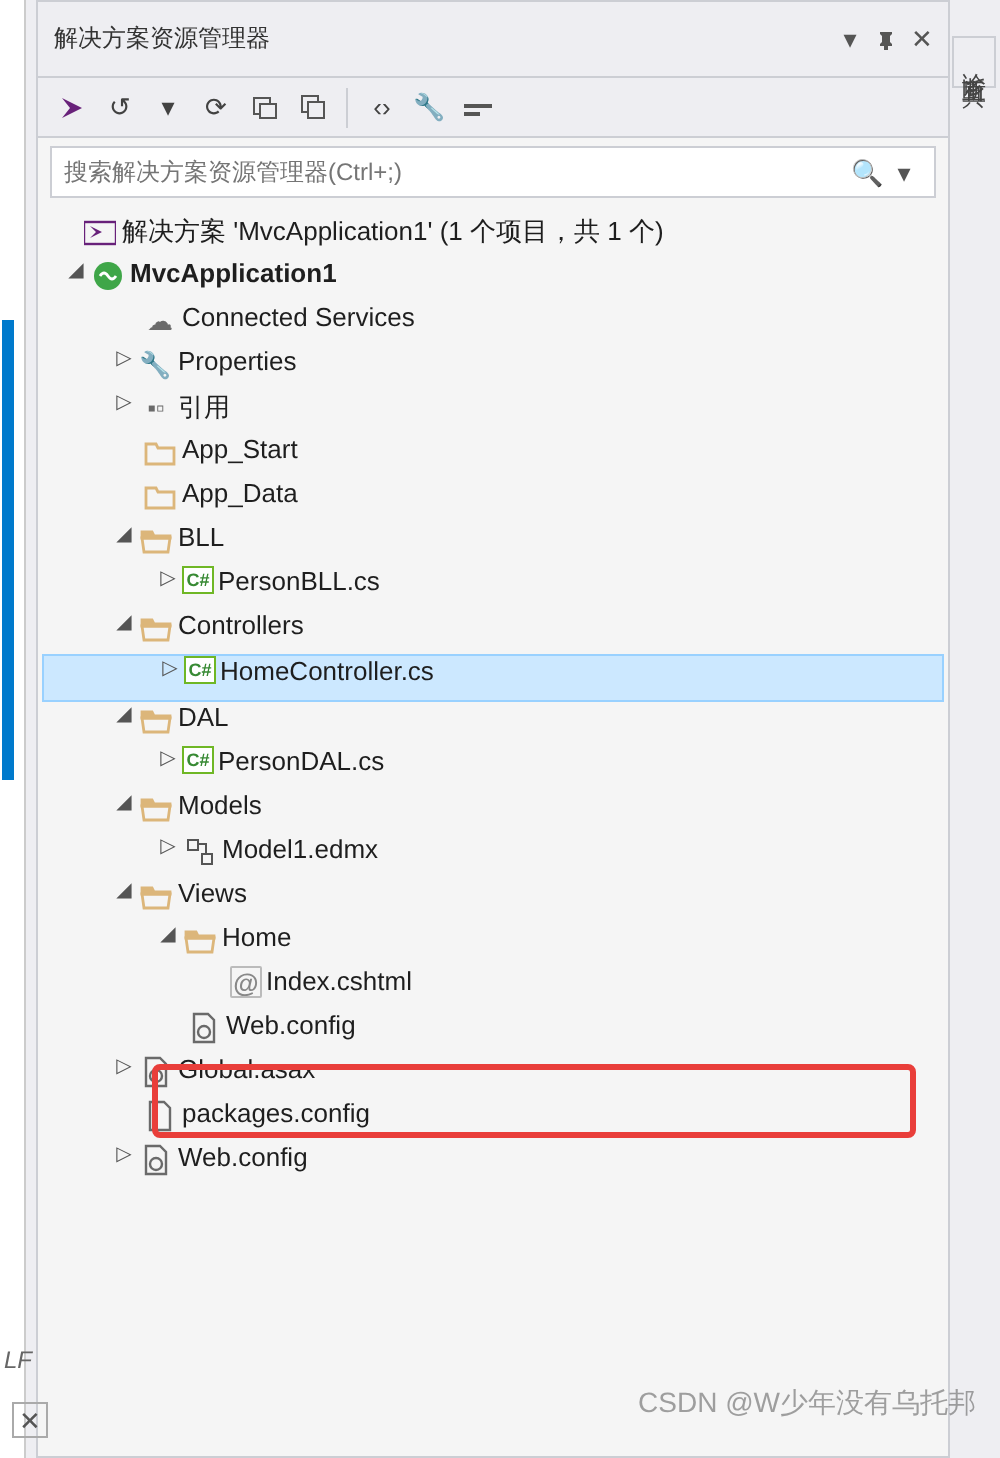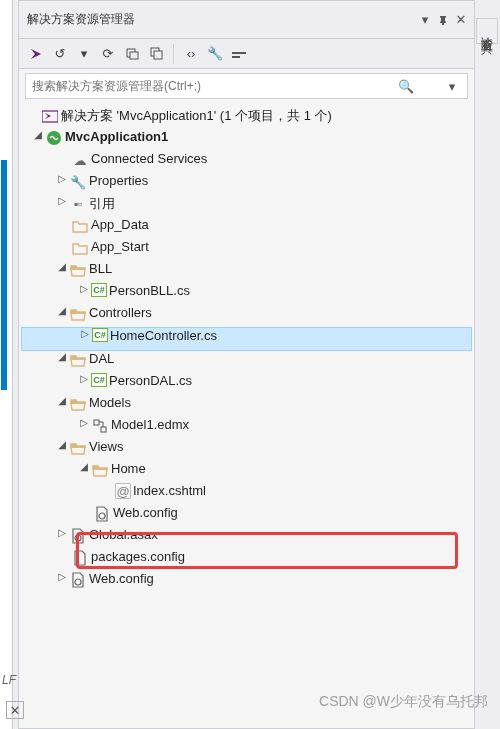--- a/index.html
+++ b/index.html
@@ -7,21 +7,21 @@
 .left-strip { position: absolute; left: 0; top: 0; width: 13px; height: 100%; background: #fff; border-right: 1px solid #ccc; }
 .left-strip::before { content: ""; position: absolute; left: 1px; top: 160px; width: 6px; height: 230px; background: #007acc; }
 .panel { position: absolute; left: 18px; top: 0; right: 25px; bottom: 0; background: #f5f5f5; border: 1px solid #ccced4; }
 .title-bar { height: 38px; display: flex; align-items: center; padding: 0 4px 0 8px; background: #eeeef2; border-bottom: 1px solid #ccced4; }
 .title-bar .title { flex: 1; font-size: 12px; color: #333; }
 .title-bar .win-btn { width: 18px; height: 18px; display: flex; align-items: center; justify-content: center; color: #555; cursor: pointer; }
 .toolbar { height: 30px; display: flex; align-items: center; padding: 0 6px; gap: 2px; background: #eeeef2; border-bottom: 1px solid #ccced4; }
 .toolbar .tb-btn { width: 22px; height: 22px; display: flex; align-items: center; justify-content: center; border-radius: 2px; cursor: pointer; color: #424242; }
 .toolbar .tb-btn.vs { color: #68217a; font-weight: bold; }
 .toolbar .sep { width: 1px; height: 20px; background: #ccced4; margin: 0 4px; }
-.search-box { margin: 4px 6px; height: 26px; display: flex; align-items: center; background: #fff; border: 1px solid #ccced4; padding: 0 6px; gap: 28px; }
+.search-box { margin: 4px 6px; height: 26px; display: flex; align-items: center; background: #fff; border: 1px solid #ccced4; padding: 0 6px; }
 .search-box input { flex: 1; border: none; outline: none; font-size: 12px; background: transparent; }
 .search-box .search-icon { width: 18px; color: #555; display: flex; justify-content: center; }
 .tree { padding: 4px 2px 12px 2px; background: #f5f5f5; overflow-y: auto; }
 .tree-row { display: flex; height: 22px; white-space: nowrap; cursor: pointer; padding-right: 8px; }
 .tree-row.selected { background: #cce8ff; border: 1px solid #99d1ff; height: 24px; }
 .expander { width: 14px; display: flex; justify-content: center; color: #555; font-size: 10px; }
 .ico { width: 18px; height: 18px; display: flex; align-items: center; justify-content: center; margin-right: 2px; flex-shrink: 0; }
 .tree-row .label { overflow: hidden; text-overflow: ellipsis; }
 .bold { font-weight: bold; }
 
@@ -137,30 +137,30 @@
       <span class="ico i-ref">▪▫</span>
       <span class="label">引用</span>
     </div>
 
     <div class="tree-row" style="padding-left:50px">
       <span class="ico i-folder">
           <svg width="16" height="13" viewBox="0 0 16 13">
             <path d="M1 2h5l1 2h8v8H1z"></path>
           </svg>
         </span>
-      <span class="label">App_Data</span>
+      <span class="label">App_Start</span>
     </div>
 
     <div class="tree-row" style="padding-left:50px">
       <span class="ico i-folder">
           <svg width="16" height="13" viewBox="0 0 16 13">
             <path d="M1 2h5l1 2h8v8H1z"></path>
           </svg>
         </span>
-      <span class="label">App_Start</span>
+      <span class="label">App_Data</span>
     </div>
 
     <div class="tree-row" style="padding-left:34px">
       <span class="expander">◢</span>
       <span class="ico i-folder open">
           <svg width="16" height="13" viewBox="0 0 16 13">
             <path class="tab" d="M1 2h5l1 2h8v1H1z"></path>
             <path d="M1 5h14l-1 7H2z"></path>
           </svg>
         </span>

